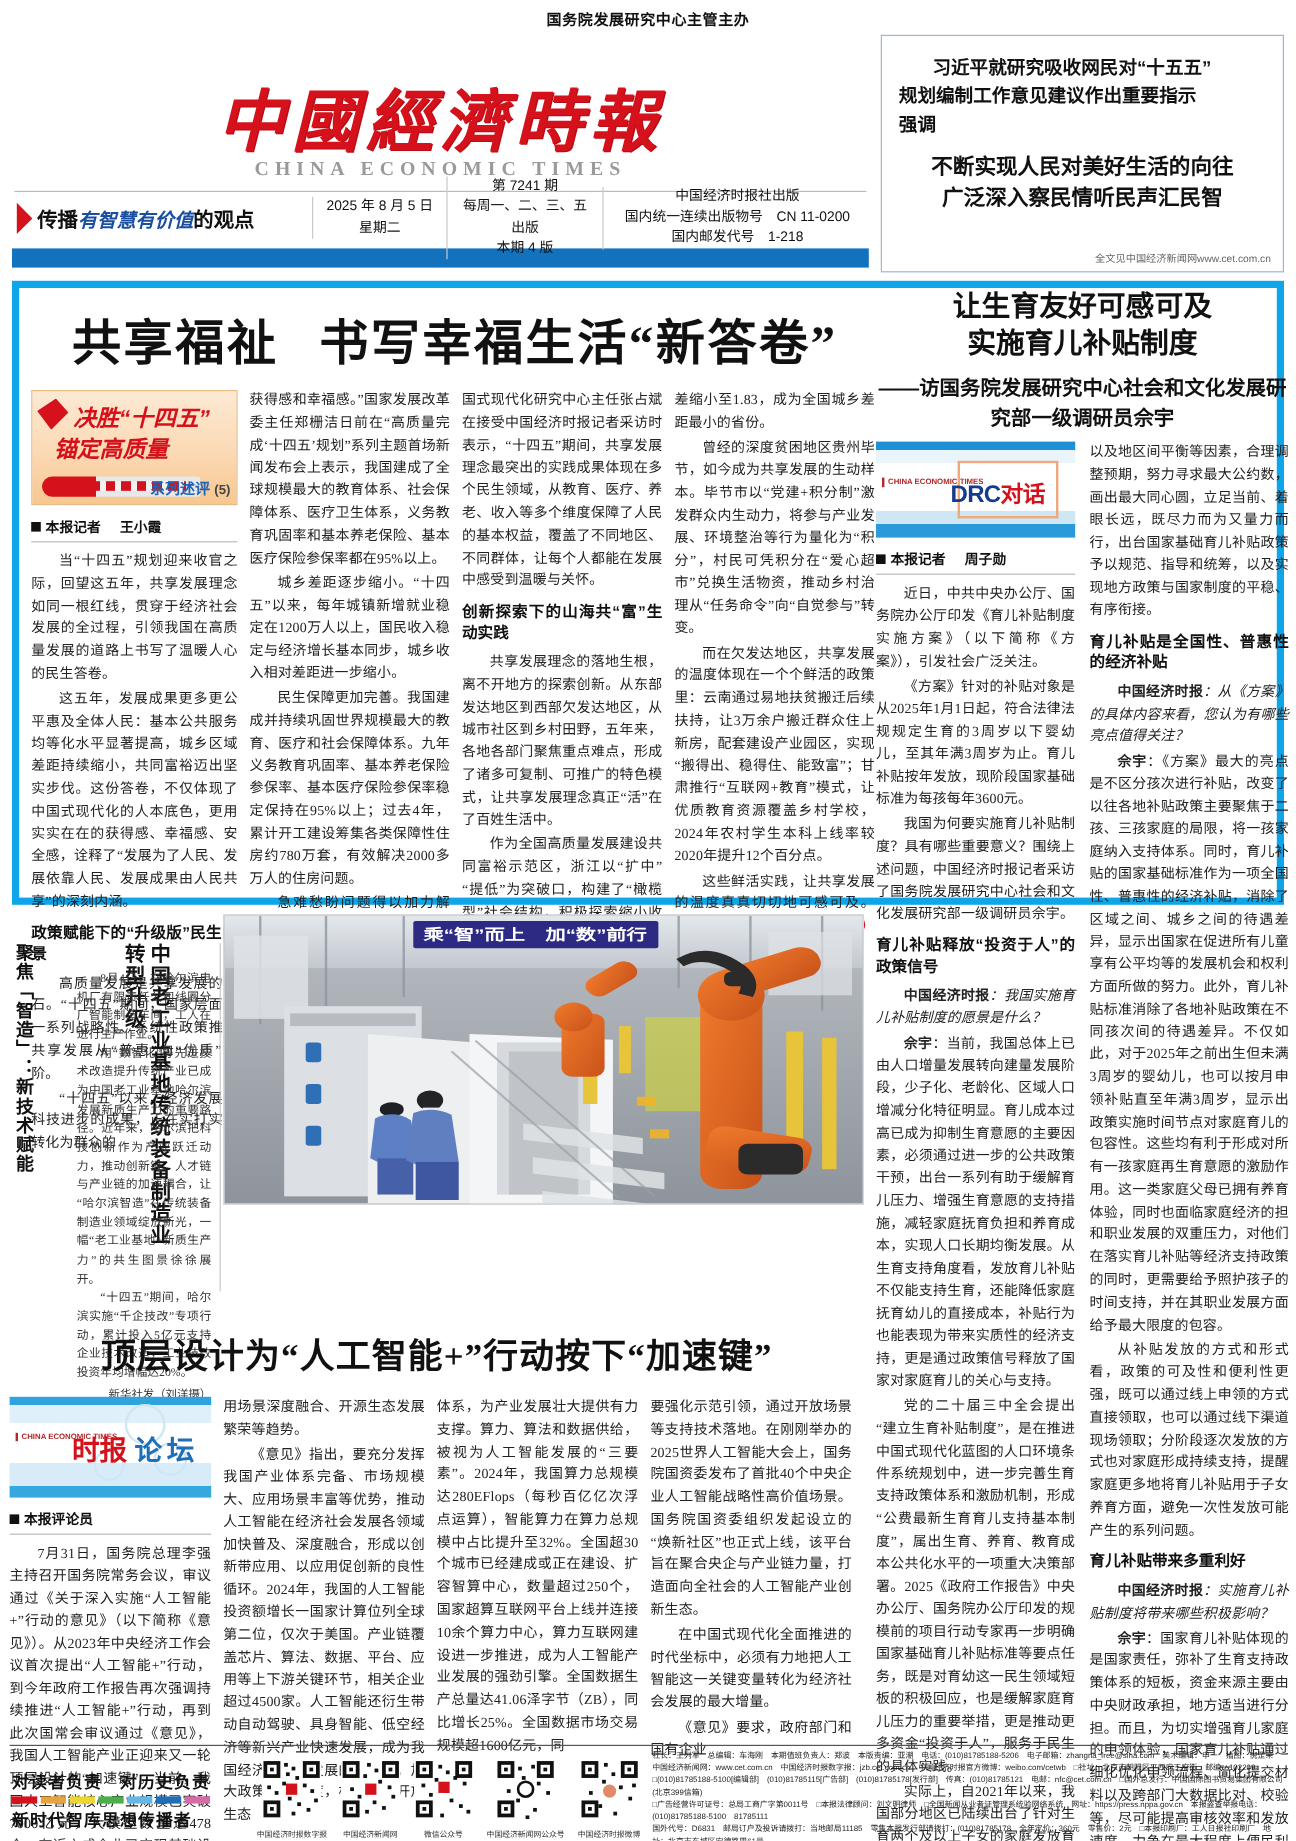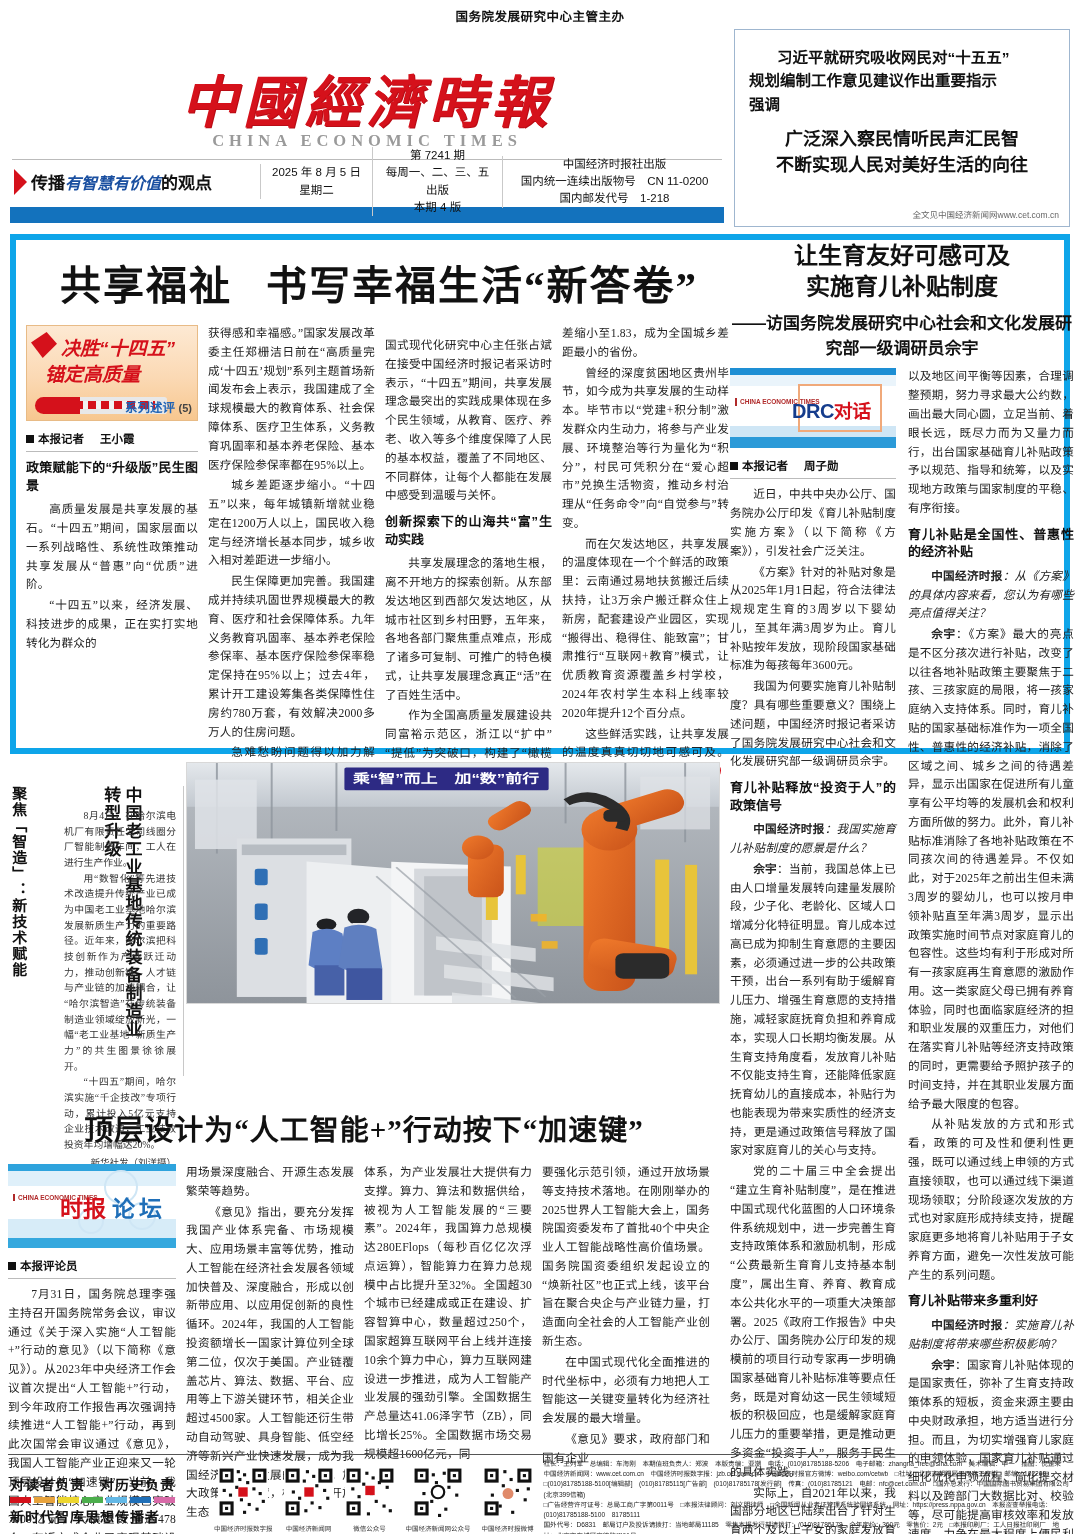--- a/index.html
+++ b/index.html
@@ -286,22 +286,22 @@
       </div>
 
       <div class="mast-right">
         <div class="topbox">
           <div class="l1">
             <span class="ind">习近平就研究吸收网民对“十五五”</span>
             <span>规划编制工作意见建议作出重要指示</span><br>
             <span>强调</span>
           </div>
           <div class="l2">
+            <div>不断实现人民对美好生活的向往</div>
             <div>广泛深入察民情听民声汇民智</div>
-            <div>不断实现人民对美好生活的向往</div>
           </div>
           <div class="src">全文见中国经济新闻网www.cet.com.cn</div>
         </div>
       </div>
     </div>
   </div>
 
   <div class="redbox">
     <div class="redbox-main">
       <div class="main-head">
@@ -317,39 +317,43 @@
             <div class="l2">锚定高质量</div>
             <div class="train"></div>
             <div class="series">
               <span>系列述评</span>
               <i>(5)</i>
             </div>
           </div>
           <div class="byline">
             <span class="sq"></span><span>本报记者</span><span class="nm">王小霞</span>
           </div>
+          <div class="body-txt">
+            <p>当“十四五”规划迎来收官之际，回望这五年，共享发展理念如同一根红线，贯穿于经济社会发展的全过程，引领我国在高质量发展的道路上书写了温暖人心的民生答卷。</p>
+            <p>这五年，发展成果更多更公平惠及全体人民：基本公共服务均等化水平显著提高，城乡区域差距持续缩小，共同富裕迈出坚实步伐。这份答卷，不仅体现了中国式现代化的人本底色，更用实实在在的获得感、幸福感、安全感，诠释了“发展为了人民、发展依靠人民、发展成果由人民共享”的深刻内涵。</p>
+          </div>
           <div class="sub-h">政策赋能下的“升级版”民生图景</div>
           <div class="body-txt">
             <p>高质量发展是共享发展的基石。“十四五”期间，国家层面以一系列战略性、系统性政策推动共享发展从“普惠”向“优质”进阶。</p>
             <p>“十四五”以来，经济发展、科技进步的成果，正在实打实地转化为群众的</p>
           </div>
         </div>
 
         <div class="col">
           <div class="body-txt" style="margin-top:0">
             <p class="noind">获得感和幸福感。”国家发展改革委主任郑栅洁日前在“高质量完成‘十四五’规划”系列主题首场新闻发布会上表示，我国建成了全球规模最大的教育体系、社会保障体系、医疗卫生体系，义务教育巩固率和基本养老保险、基本医疗保险参保率都在95%以上。</p>
             <p>城乡差距逐步缩小。“十四五”以来，每年城镇新增就业稳定在1200万人以上，国民收入稳定与经济增长基本同步，城乡收入相对差距进一步缩小。</p>
             <p>民生保障更加完善。我国建成并持续巩固世界规模最大的教育、医疗和社会保障体系。九年义务教育巩固率、基本养老保险参保率、基本医疗保险参保率稳定保持在95%以上；过去4年，累计开工建设筹集各类保障性住房约780万套，有效解决2000多万人的住房问题。</p>
             <p>急难愁盼问题得以加力解决。聚焦“一老”，全国护理型养老床位占比提高到64.6%；聚焦“一小”，在300多个地级市和人口大县建设了托育综合服务中心；聚焦看病难，推动优质医疗资源加快扩容下沉，新增布局114个国家区域医疗中心；聚焦看病贵，402种药品新增进入国家医保药品目录，跨省异地就医直接结算更加便捷，惠及4亿多人次。</p>
             <p>中共中央党校（国家行政学院）中</p>
           </div>
         </div>
 
         <div class="col">
-          <div class="body-txt" style="margin-top:12px">
+          <div class="body-txt" style="margin-top:0">
             <p class="noind">国式现代化研究中心主任张占斌在接受中国经济时报记者采访时表示，“十四五”期间，共享发展理念最突出的实践成果体现在多个民生领域，从教育、医疗、养老、收入等多个维度保障了人民的基本权益，覆盖了不同地区、不同群体，让每个人都能在发展中感受到温暖与关怀。</p>
           </div>
           <div class="sub-h">创新探索下的山海共“富”生动实践</div>
           <div class="body-txt">
             <p>共享发展理念的落地生根，离不开地方的探索创新。从东部发达地区到西部欠发达地区，从城市社区到乡村田野，五年来，各地各部门聚焦重点难点，形成了诸多可复制、可推广的特色模式，让共享发展理念真正“活”在了百姓生活中。</p>
             <p>作为全国高质量发展建设共同富裕示范区，浙江以“扩中”“提低”为突破口，构建了“橄榄型”社会结构，积极探索缩小收入差距的有效路径。通过推进“30分钟职业技能培训圈”建设，培育高素质劳动者队伍；推出“共富工坊”模式，创造就业岗位15.6万个，吸纳农村剩余劳动力10.9万人，低收入农户1.4万人，人均月增收超过2300元。2024年，浙江农村居民人均可支配收入已连续多年位居全国首位，城乡居民收入倍</p>
           </div>
         </div>
 
         <div class="col">

